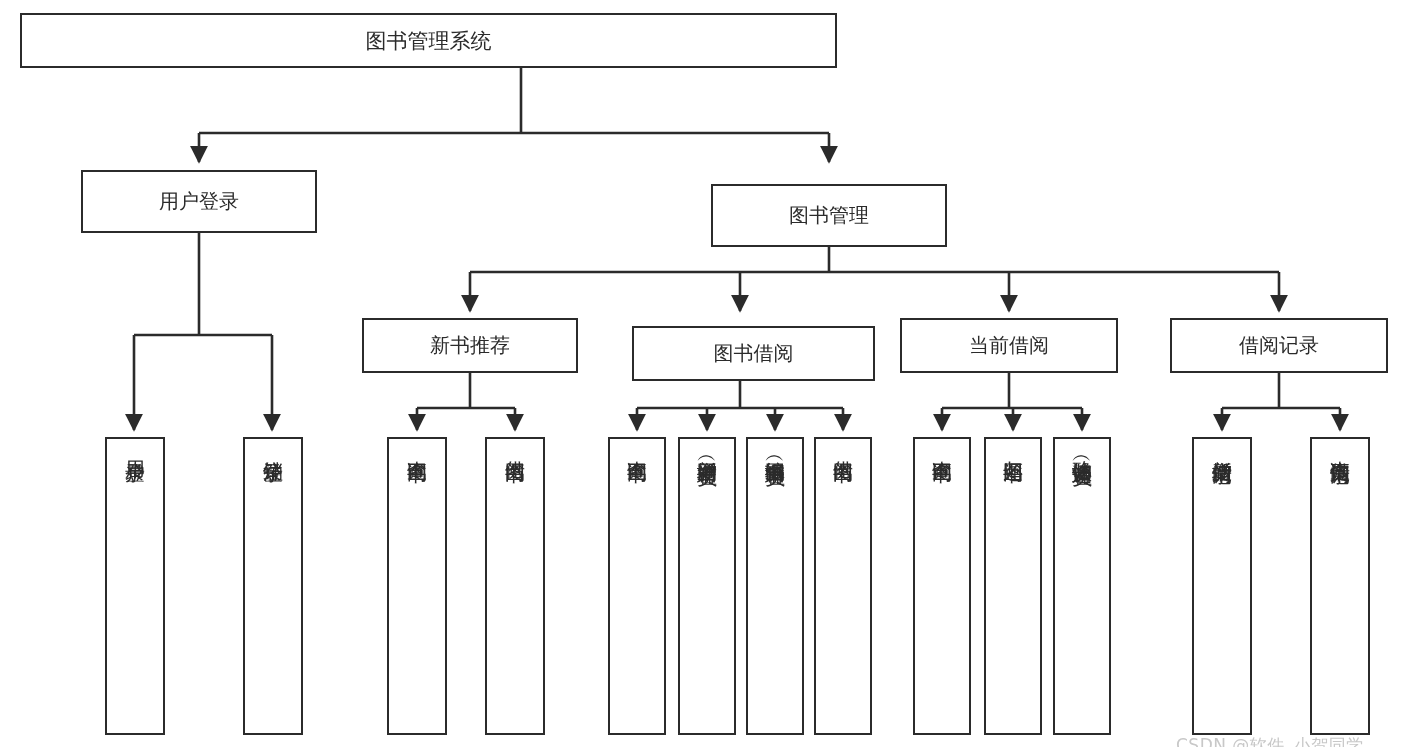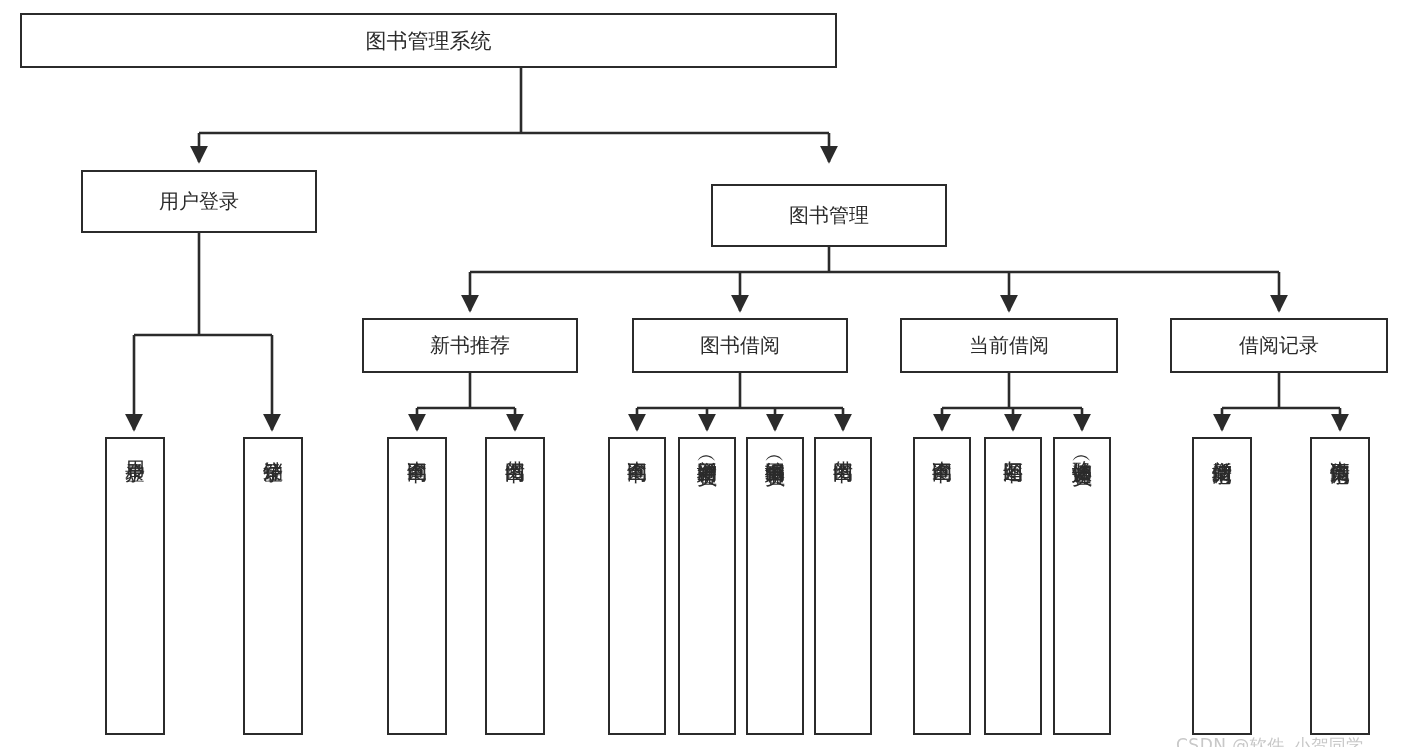--- a/index.html
+++ b/index.html
@@ -131,21 +131,21 @@
   <div class="node lvl1" style="left:81px; top:170px; width:236px; height:63px;">
     <span class="htext">用户登录</span>
   </div>
   <div class="node lvl1" style="left:711px; top:184px; width:236px; height:63px;">
     <span class="htext">图书管理</span>
   </div>
 
   <div class="node lvl2" style="left:362px; top:318px; width:216px; height:55px;text-align:center;">
     <span class="htext">新书推荐</span>
   </div>
-  <div class="node lvl2" style="left:632px; top:318px; width:216px; height:55px;text-align:center;">
+  <div class="node lvl2" style="left:632px; top:326px; width:243px; height:55px;text-align:center;">
     <span class="htext">图书借阅</span>
   </div>
   <div class="node lvl2" style="left:900px; top:318px; width:218px; height:55px;">
     <span class="htext">当前借阅</span>
   </div>
   <div class="node lvl2" style="left:1170px; top:318px; width:218px; height:55px;">
     <span class="htext">借阅记录</span>
   </div>
 
   <div class="node leaf" style="left:105px; top:437px; width:60px; height:298px;">

